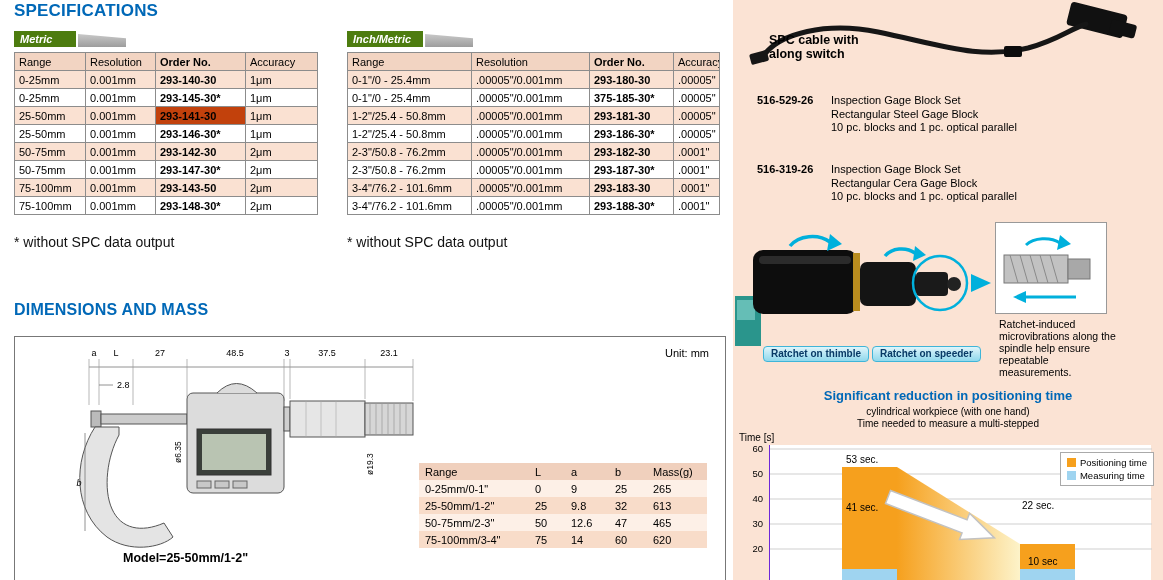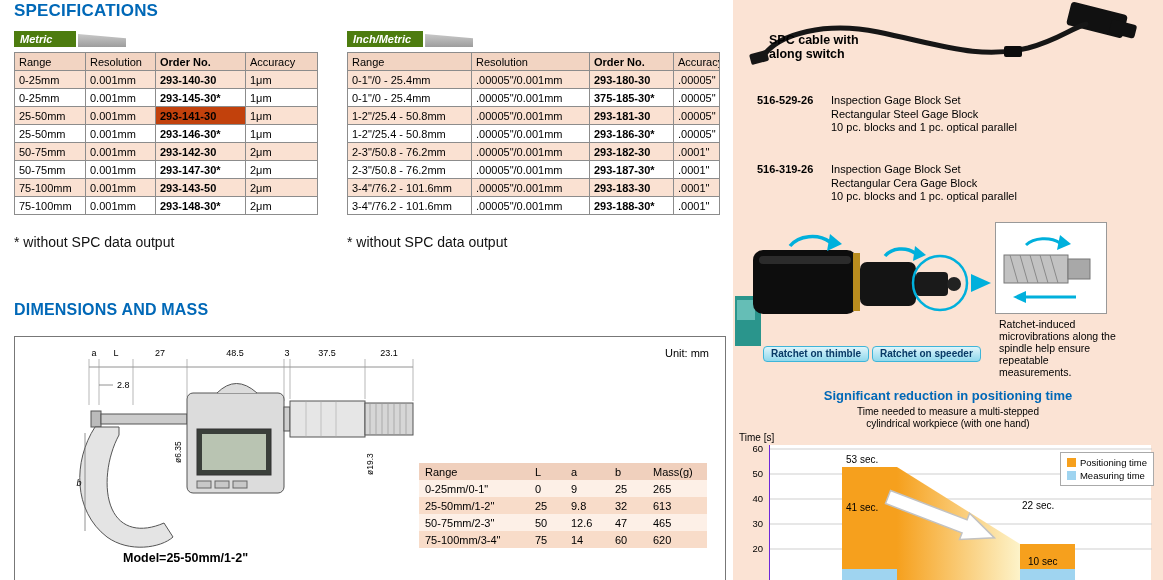--- a/index.html
+++ b/index.html
@@ -439,22 +439,22 @@
       </svg>
     </div>
 
     <div class="ratchet-caption">Ratchet-induced microvibrations along the spindle help ensure repeatable measurements.</div>
 
     <span class="rbtn rbtn-1">Ratchet on thimble</span>
     <span class="rbtn rbtn-2">Ratchet on speeder</span>
 
     <div class="chart-title">Significant reduction in positioning time</div>
     <div class="chart-sub">
+      <div>cylindrical workpiece (with one hand)</div>
       <div>Time needed to measure a multi-stepped</div>
-      <div>cylindrical workpiece (with one hand)</div>
     </div>
 
     <div class="chart">
       <span class="ylab">Time [s]</span>
       <span class="ytick" style="top:13px">60</span>
       <span class="ytick" style="top:38px">50</span>
       <span class="ytick" style="top:63px">40</span>
       <span class="ytick" style="top:88px">30</span>
       <span class="ytick" style="top:113px">20</span>
 

